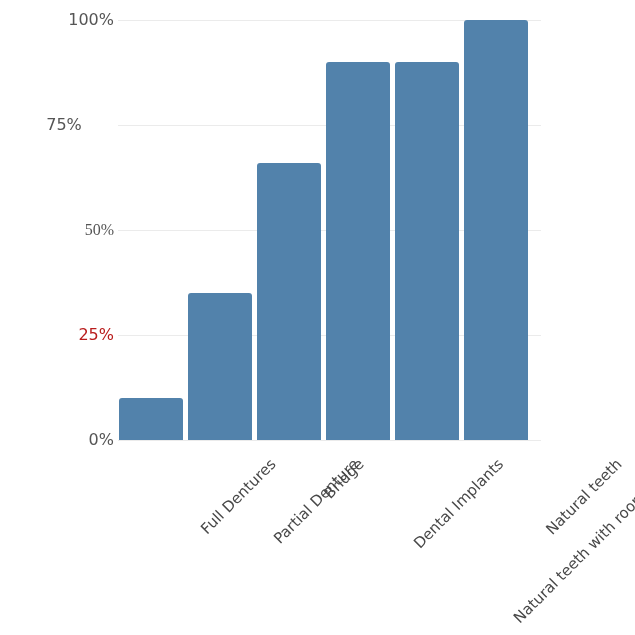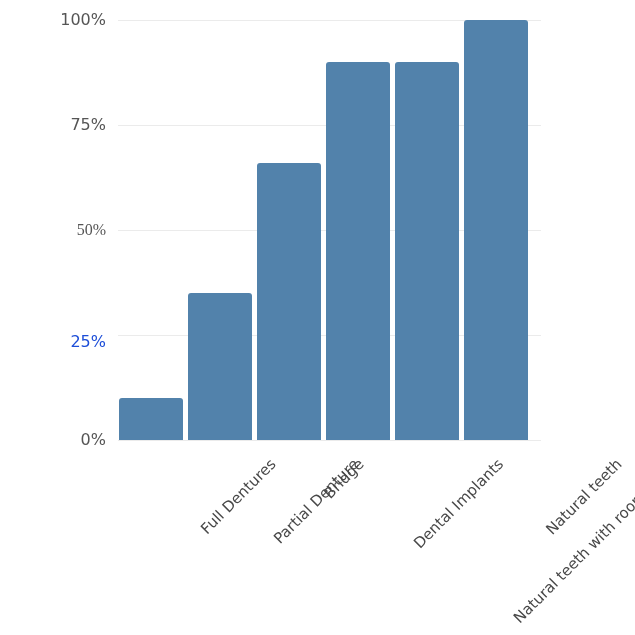--- a/index.html
+++ b/index.html
@@ -45,21 +45,21 @@
     width: 100px;
     text-align: right;
     font-size: 16px;
     color: #555555;
     line-height: 1;
     transform: translateY(-50%);
     white-space: nowrap;
   }
   .ytick-wrap {
     position: absolute;
-    left: 4px;
+    left: 12px;
     top: 20px;
     width: 102px;
     height: 420px;
   }
 
   .bars-layer {
     position: absolute;
     left: 118px;
     top: 20px;
     width: 423px;
@@ -92,23 +92,23 @@
     pointer-events: auto;
   }
 </style>
 </head>
 <body>
 
 <div id="chart-root" style="background: rgb(255, 255, 255);">
 
   <div class="ytick-wrap">
     <div class="ytick-label" style="top: 0px; color: rgb(85, 85, 85);">100%</div>
-    <div class="ytick-label" style="top: 105px; color: rgb(85, 85, 85);">75%</div>
+    <div class="ytick-label" style="top: 105px; color: rgb(85, 85, 85); text-align: center;">75%</div>
     <div class="ytick-label" style="top: 210px; color: rgb(85, 85, 85); font-family: Liberation Serif, serif;">50%</div>
-    <div class="ytick-label" style="top: 315px; color: #1d4ed8; margin-top: 7px;">25%</div>
+    <div class="ytick-label" style="top: 315px; color: #b91c1c;">25%</div>
     <div class="ytick-label" style="top: 420px; color: rgb(85, 85, 85);">0%</div>
   </div>
 
   <div class="plot-area">
     <div class="gridline" style="top: 0px; background: rgb(235, 235, 235);"></div>
     <div class="gridline" style="top: 105px; background: rgb(235, 235, 235);"></div>
     <div class="gridline" style="top: 210px; background: rgb(235, 235, 235);"></div>
     <div class="gridline" style="top: 315px; background: rgb(235, 235, 235);"></div>
     <div class="gridline" style="top: 420px; background: rgb(235, 235, 235);"></div>
   </div>

